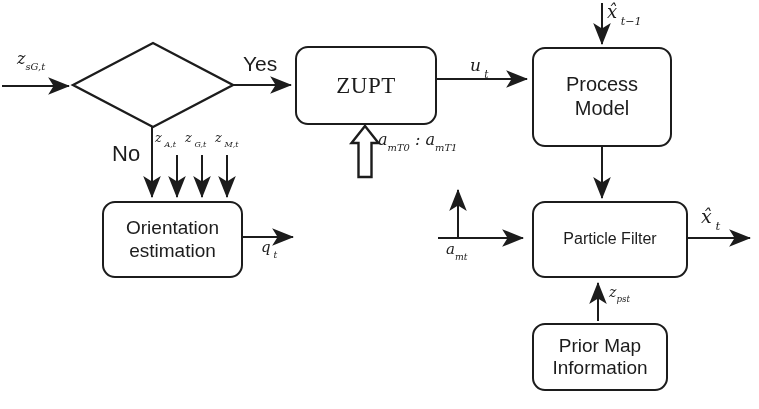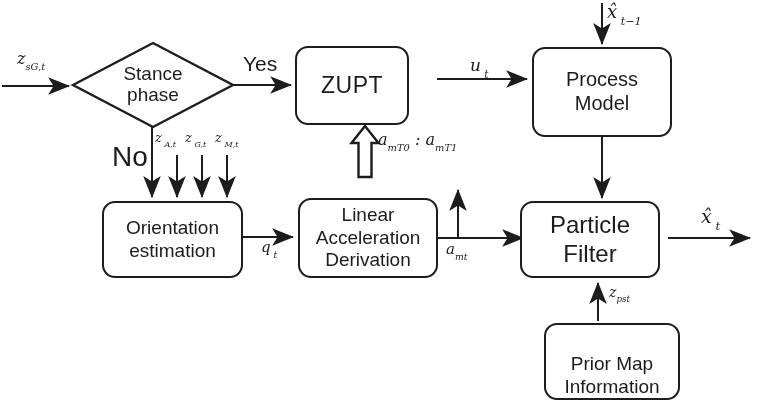--- a/index.html
+++ b/index.html
@@ -57,50 +57,44 @@
       <line x1="243" y1="237" x2="293" y2="237" marker-end="url(#arr)"></line>
       <line x1="438" y1="238" x2="523" y2="238" marker-end="url(#arr)"></line>
       <line x1="458" y1="238" x2="458" y2="190" marker-end="url(#arr)"></line>
       <line x1="668" y1="238" x2="750" y2="238" marker-end="url(#arr)"></line>
       <line x1="598" y1="321" x2="598" y2="283" marker-end="url(#arr)"></line>
     </g>
     <polygon points="73,85 153,43 233,85 153,127" fill="#ffffff" stroke="#1c1c1c" stroke-width="2.4"></polygon>
     <polygon points="365,126 378.5,143 371.5,143 371.5,177 358.5,177 358.5,143 351.5,143" fill="#ffffff" stroke="#1c1c1c" stroke-width="2.4" stroke-linejoin="miter"></polygon>
   </svg>
 
-  <div class="dlabel" style="left:108px; top:63px; width:90px; font-size:19px;">
-    <span class="lbl" style="max-width:70px; display:block; margin:0 auto;">Stance phase</span>
-  </div>
 
-  <div class="node" style="left:295px; top:46px; width:114px; height:79px; font-size:23px; letter-spacing:0.5px;">
+  <div class="node" style="left:295px; top:46px; width:142px; height:79px; font-size:23px; letter-spacing:0.5px;font-family:Liberation Serif, serif;">
     <span class="lbl">ZUPT</span>
   </div>
 
-  <div class="node w95" style="left:532px; top:47px; width:140px; height:90px; font-size:20px;">
+  <div class="node w95" style="left:532px; top:47px; width:140px; height:100px; font-size:20px;">
     <span class="lbl">Process Model</span>
   </div>
 
   <div class="node w118" style="left:102px; top:201px; width:141px; height:77px; font-size:19px;">
     <span class="lbl">Orientation estimation</span>
   </div>
 
-  <div class="node w118" style="left:298px; top:198px; width:140px; height:80px; font-size:19px;">
-    <span class="lbl">Linear Acceleration Derivation</span>
-  </div>
 
-  <div class="node" style="left:520px; top:201px; width:140px; height:77px; font-size:24px;">
+  <div class="node" style="left:532px; top:201px; width:156px; height:77px; font-size:16px;">
     <span class="lbl">Particle Filter</span>
   </div>
 
-  <div class="node w118" style="left:544px; top:323px; width:136px; height:77px; font-size:19px;align-items:flex-end;">
+  <div class="node w118" style="left:532px; top:323px; width:136px; height:68px; font-size:19px;">
     <span class="lbl">Prior Map Information</span>
   </div>
 
   <div class="elabel" style="left:243px; top:52px; font-size:21px;text-align:right;">Yes</div>
-  <div class="elabel" style="left:112px; top:141px; font-size:28px;">No</div>
+  <div class="elabel" style="left:112px; top:141px; font-size:22px;">No</div>
 
   <div class="math fs16" style="left:17px;  top:49px;"><span class="mb">z</span><span class="ss">
         <span>s</span>
         <span>G,t</span>
       </span></div>
   <div class="math fs13" style="left:155px; top:130px;"><span class="mb">z</span><span class="ss">
         <span>&nbsp;</span>
         <span>A,t</span>
       </span></div>
   <div class="math fs13" style="left:185px; top:130px;"><span class="mb">z</span><span class="ss">

